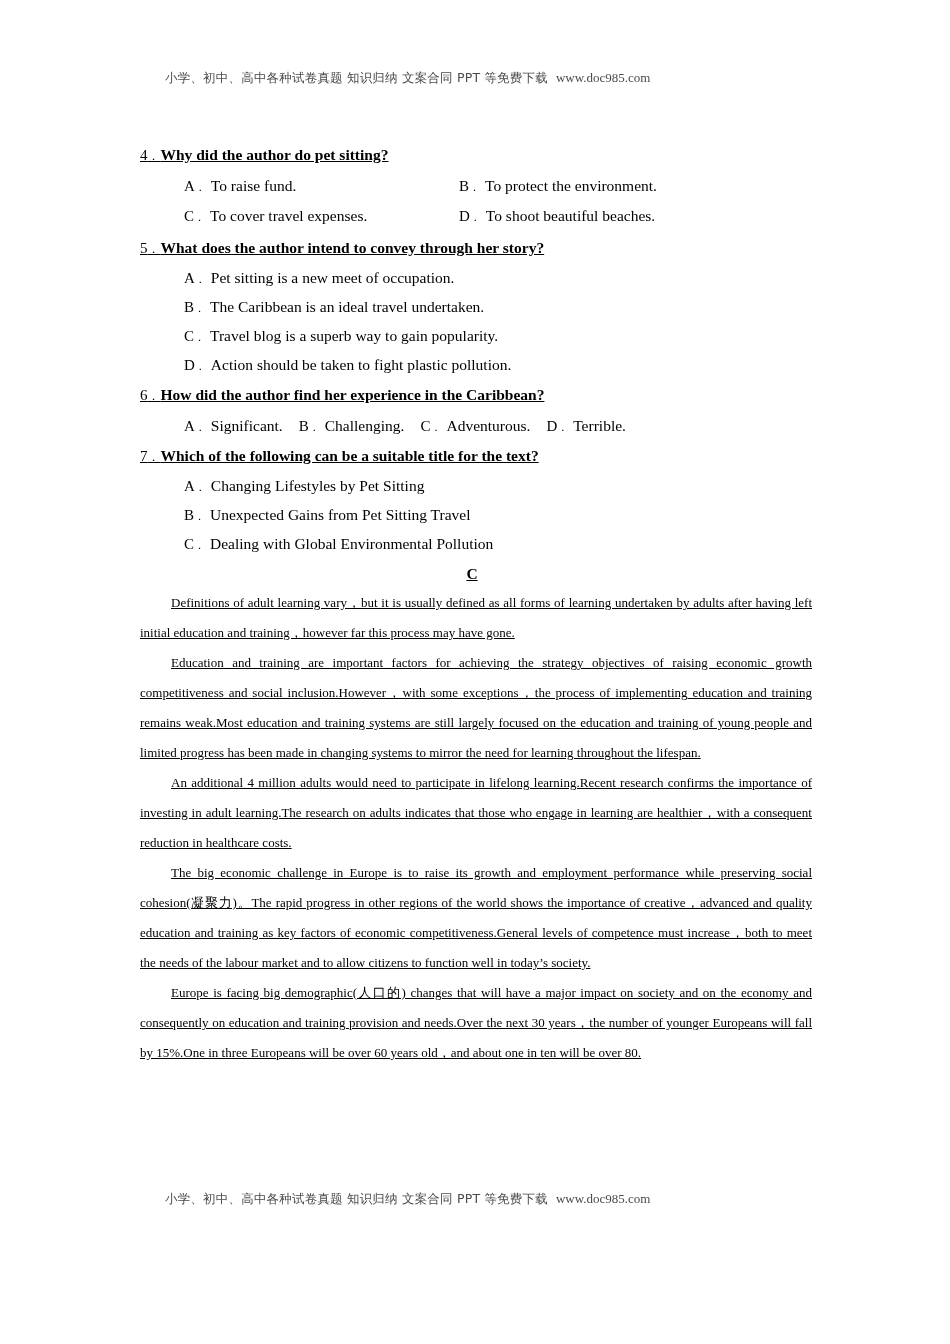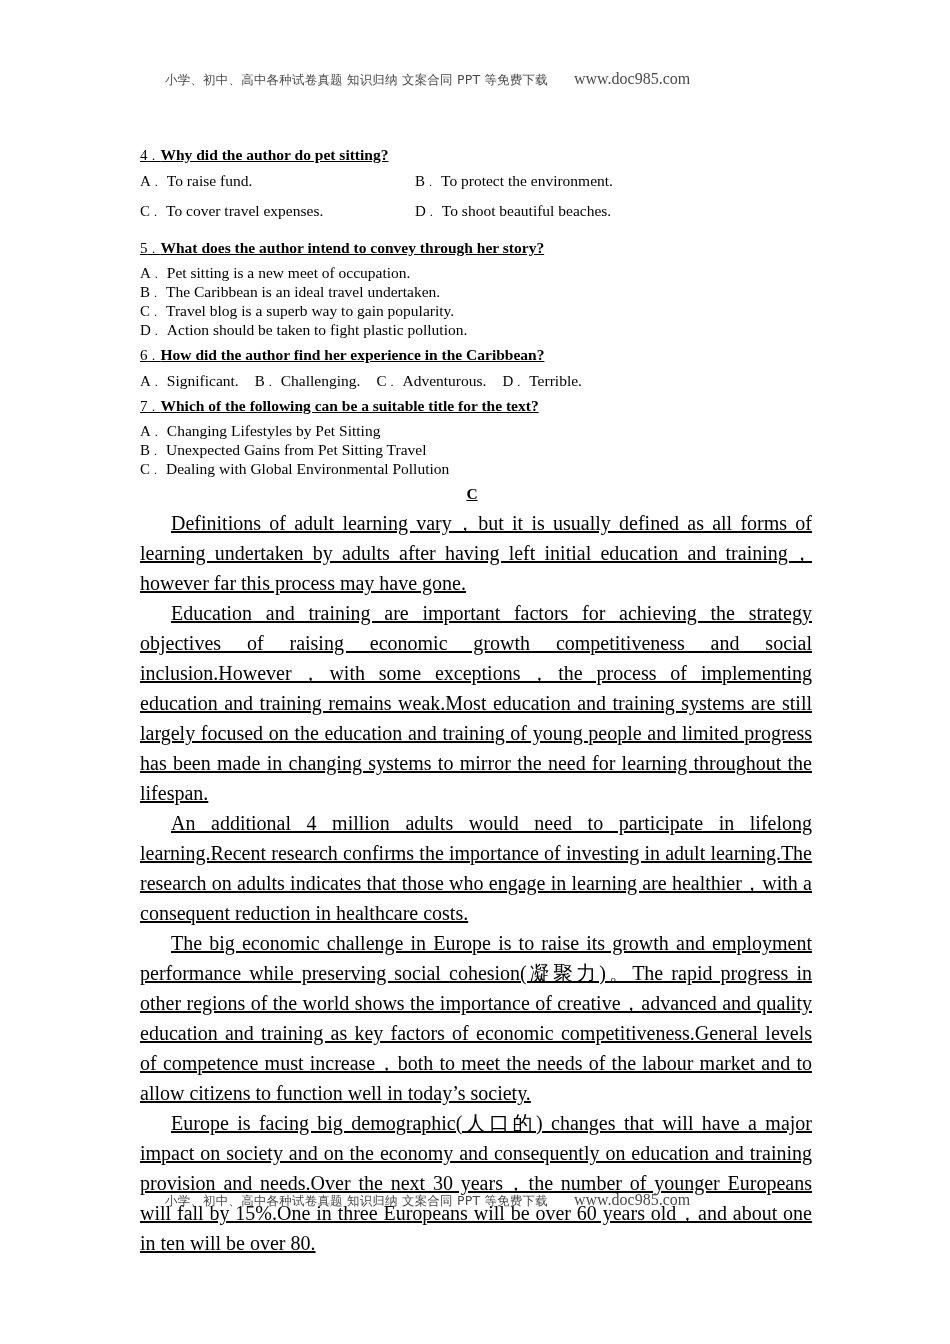--- a/index.html
+++ b/index.html
@@ -30,22 +30,22 @@
     left: 165px;
     width: 660px;
     font-family: "DejaVu Sans", "Liberation Sans", sans-serif;
     font-size: 12.5px;
     color: #4a4a4a;
     letter-spacing: 0.2px;
     white-space: nowrap;
   }
   .watermark .url {
     font-family: "Liberation Serif", "DejaVu Serif", serif;
-    font-size: 16px;
-    margin-left: 26px;
+    font-size: 13px;
+    margin-left: 8px;
     letter-spacing: 0;
   }
   #header-watermark { top: 70px; }
   #footer-watermark { top: 1191px; }
 
   
   .content {
     position: absolute;
     left: 140px;
     top: 140px;
@@ -65,23 +65,24 @@
   }
   .q-line .qsep {
     font-weight: normal;
     font-size: 12px;
     letter-spacing: 1px;
   }
   .q-line .qtext { font-weight: bold; }
 
   .opt-row {
     font-size: 15.5px;
-    line-height: 17px;
+    line-height: 27px;
     position: relative;
     white-space: nowrap;
+    margin-left: 44px;
   }
   .opt {
     display: inline-block;
   }
   .opt .lbl { font-size: 15px; }
   .opt .lblsep { font-size: 11px; letter-spacing: 1px; }
   .opt .txt { margin-left: 4px; }
 
   .opt-row.two-col .col-a { position: absolute; left: 0; top: 0; }
   .opt-row.two-col .col-b { position: absolute; left: 275px; top: 0; }
@@ -91,21 +92,21 @@
 
   .section-letter {
     text-align: center;
     font-size: 15.5px;
     font-weight: bold;
     line-height: 29px;
     padding-right: 8px;
   }
 
   .para {
-    font-size: 20px;
+    font-size: 13px;
     line-height: 30px;
     text-align: justify;
     text-justify: inter-word;
     text-indent: 31px;
     margin: 0;
   }
   .para u { text-decoration: underline; }
 </style>
 </head>
 <body>

